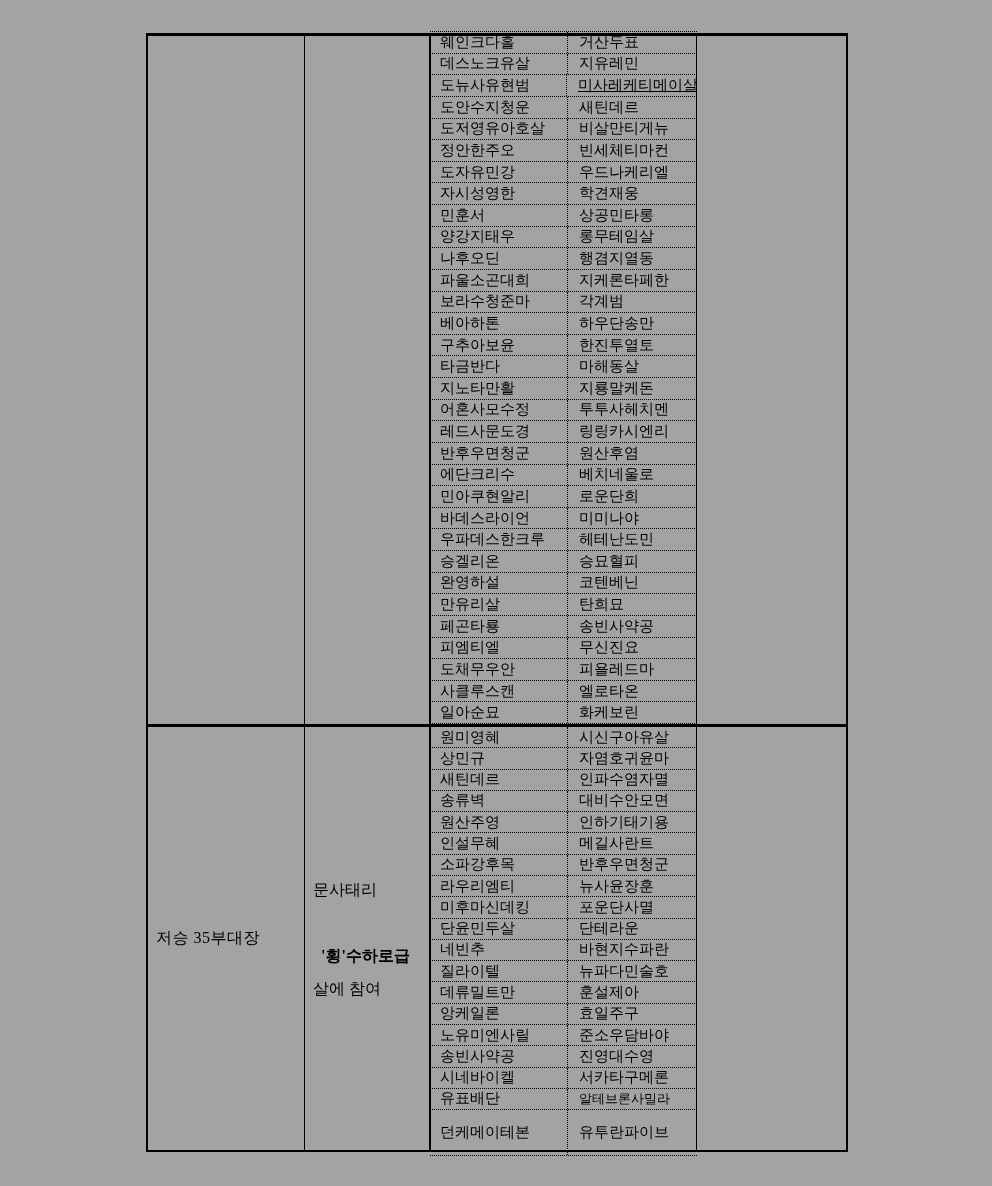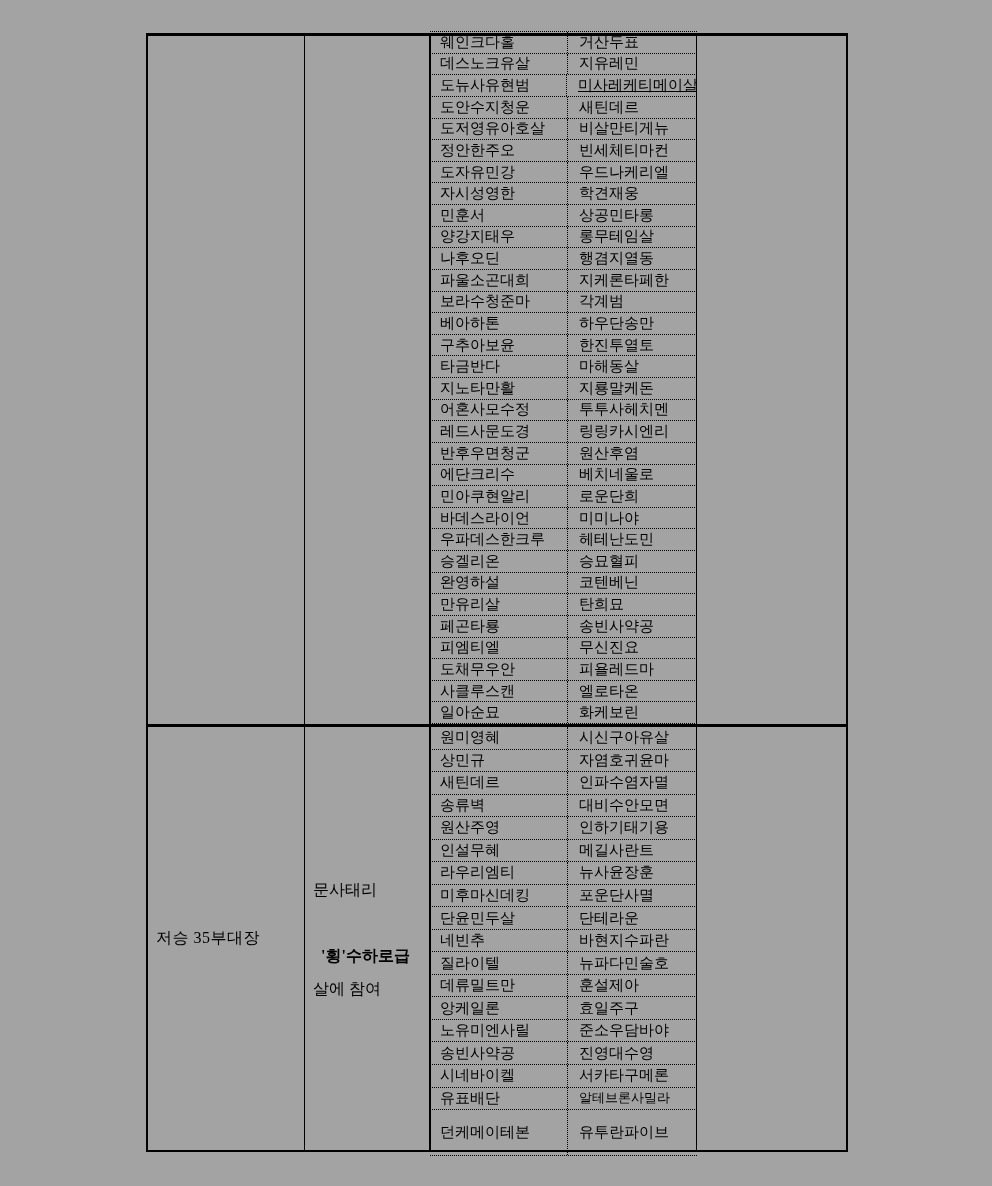--- a/index.html
+++ b/index.html
@@ -256,20 +256,24 @@
             </div>
             <div class="irow">
               <div class="nameA">원산주영</div>
               <div class="nameB">인하기태기용</div>
             </div>
             <div class="irow">
               <div class="nameA">인설무혜</div>
               <div class="nameB">메길사란트</div>
             </div>
             <div class="irow">
+              <div class="nameA">소파강후목</div>
+              <div class="nameB">반후우면청군</div>
+            </div>
+            <div class="irow">
               <div class="nameA">라우리엠티</div>
               <div class="nameB">뉴사윤장훈</div>
             </div>
             <div class="irow">
               <div class="nameA">미후마신데킹</div>
               <div class="nameB">포운단사멸</div>
             </div>
             <div class="irow">
               <div class="nameA">단윤민두살</div>
               <div class="nameB">단테라운</div>

